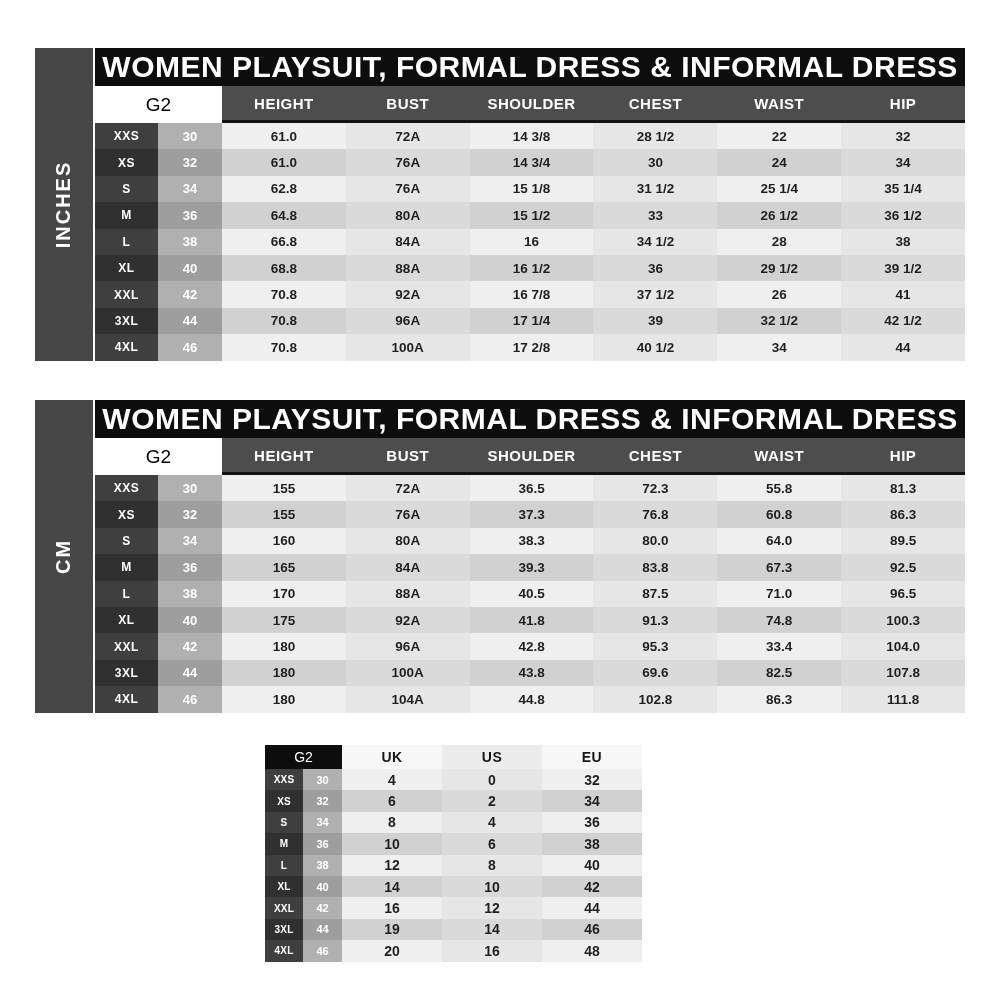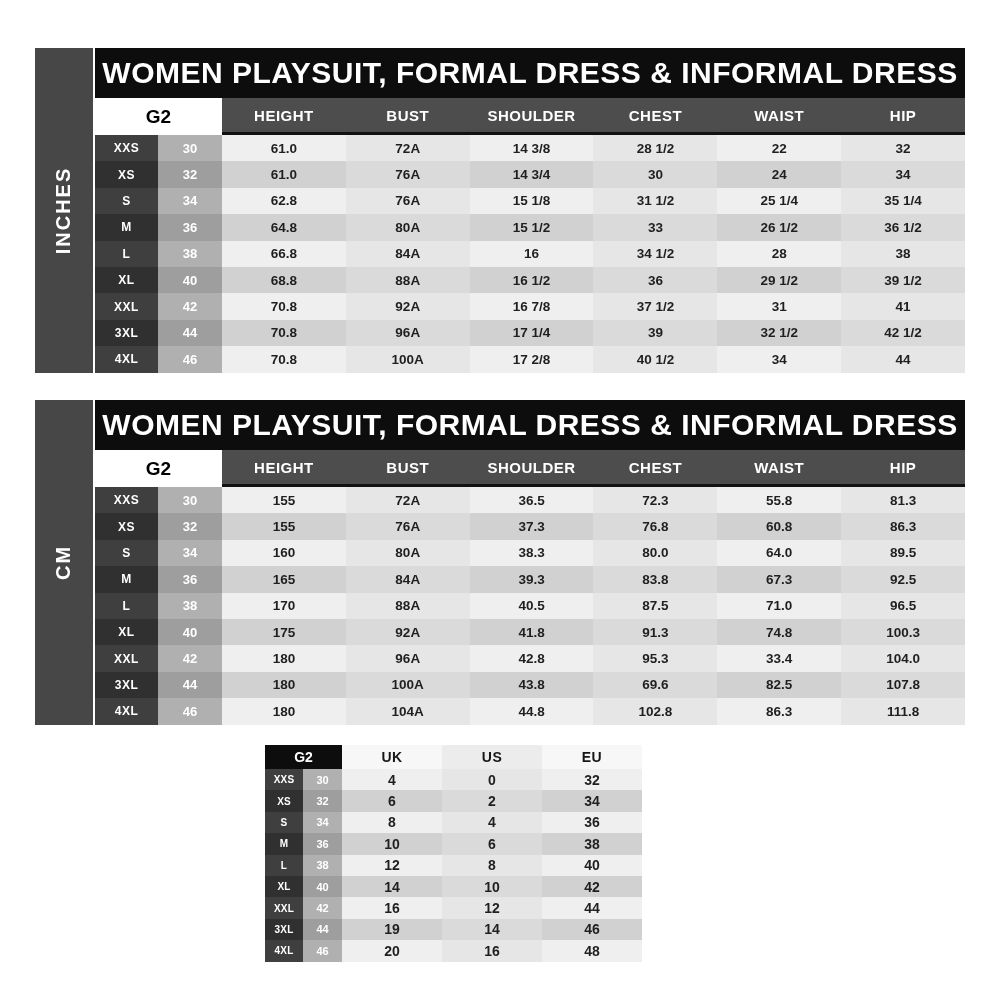--- a/index.html
+++ b/index.html
@@ -24,33 +24,33 @@
   }
   .rail span {
     transform: rotate(-90deg);
     color: #fff; font-weight: 700; font-size: 20px;
     letter-spacing: 2px; white-space: nowrap;
   }
 
   .grid { width: 870px; display: flex; flex-direction: column; }
 
   .title-bar {
-    height: 50px;
+    height: 38px;
     background: var(--title-bar);
     color: #fff;
     display: flex; align-items: center; justify-content: center;
     font-weight: 700; font-size: 30px; letter-spacing: 0.5px;
     white-space: nowrap; overflow: hidden;
   }
 
   .head-row { display: flex; height: 37px; }
   .g2-head {
     width: 127px; background: #ffffff; color: #000;
     display: flex; align-items: center; justify-content: center;
-    font-weight: 700; font-size: 19px; text-align: center;
+    font-weight: 400; font-size: 19px; text-align: center;
   }
   .cols { flex: 1; display: flex; }
   .col-head {
     flex: 1; box-sizing: border-box;
     background: var(--header-row);
     border-bottom: 3px solid #121212;
     color: #fff;
     display: flex; align-items: center; justify-content: center;
     font-weight: 700; font-size: 15px; letter-spacing: 0.5px;
   }
@@ -181,21 +181,21 @@
             <div class="cell val">29 1/2</div>
             <div class="cell val">39 1/2</div>
           </div>
           <div class="row">
             <div class="cell size">XXL</div>
             <div class="cell g2num">42</div>
             <div class="cell val">70.8</div>
             <div class="cell val">92A</div>
             <div class="cell val">16 7/8</div>
             <div class="cell val">37 1/2</div>
-            <div class="cell val">31</div>
+            <div class="cell val">26</div>
             <div class="cell val">41</div>
           </div>
           <div class="row">
             <div class="cell size">3XL</div>
             <div class="cell g2num">44</div>
             <div class="cell val">70.8</div>
             <div class="cell val">96A</div>
             <div class="cell val">17 1/4</div>
             <div class="cell val">39</div>
             <div class="cell val">32 1/2</div>

